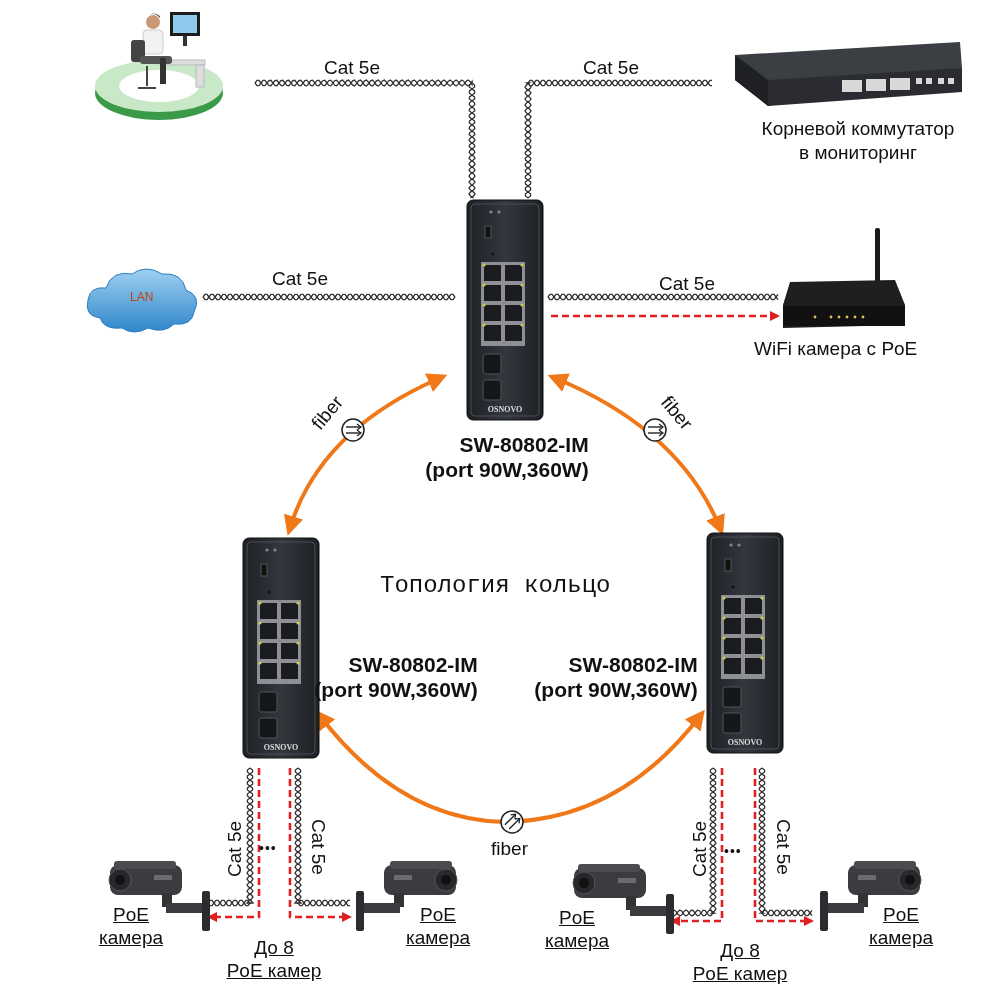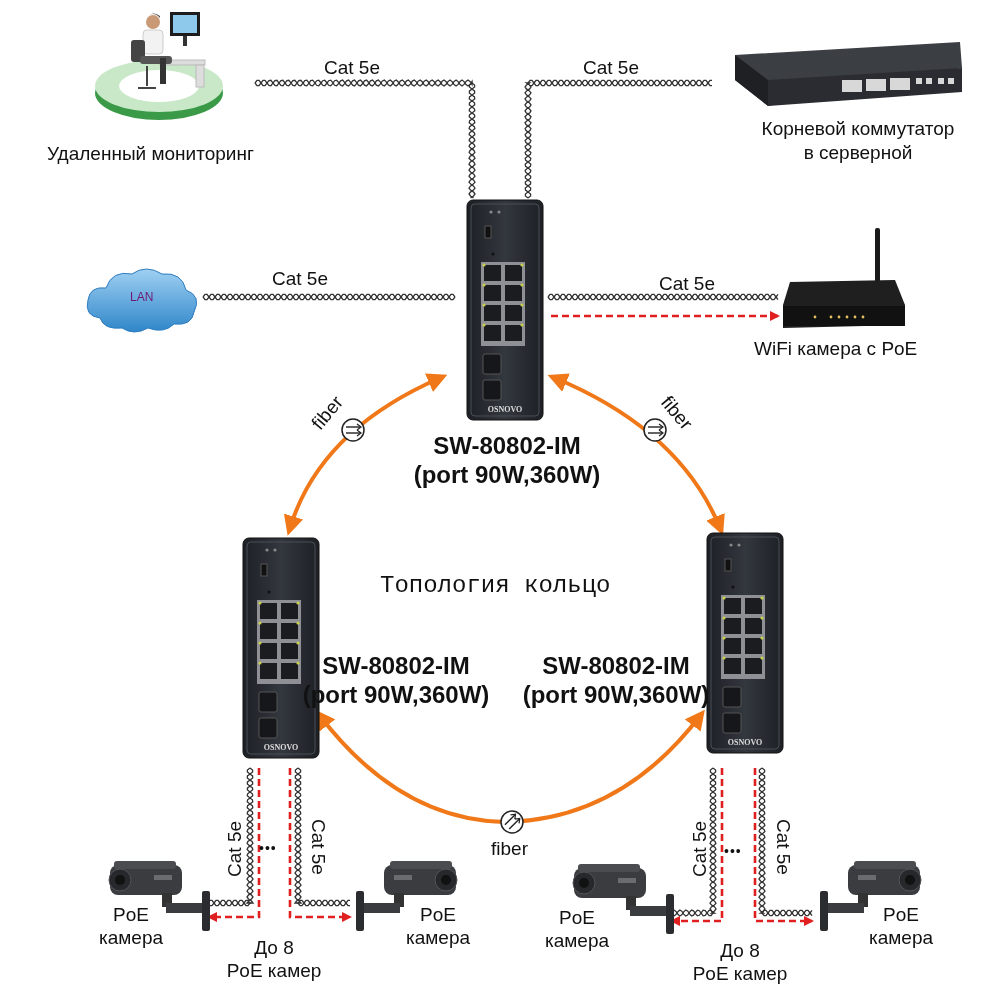--- a/index.html
+++ b/index.html
@@ -2,23 +2,23 @@
 <html><head>
 <meta charset="utf-8">
 <style>
   html, body { margin:0; padding:0; background:#ffffff; }
   #canvas { position:relative; width:1000px; height:1000px; overflow:hidden; background:#fff; font-family:"Liberation Sans", sans-serif; color:#111; }
   svg#diagram { position:absolute; left:0; top:0; }
   .lbl { position:absolute; white-space:nowrap; font-family:"Liberation Sans", sans-serif; color:#111; line-height:1.15; }
   .lbl.c { text-align:right; transform:translateX(-50%); }
   .cat { font-size:19px; }
   .big { font-size:19px; }
-  .model { font-size:24px; font-weight:bold; text-align:center; transform:translateX(-50%); line-height:1.2; }
+  .model { font-size:21px; font-weight:bold; text-align:right; transform:translateX(-50%); line-height:1.2; }
   .topo { font-size:24px; }
-  .cam-lbl { font-size:19px; text-align:center; transform:translateX(-50%); line-height:1.2; }
+  .cam-lbl { font-size:19px; text-align:center; transform:translateX(-50%); line-height:1.2;text-decoration:underline; }
 </style>
 </head>
 <body>
 
 <div id="canvas">
 <svg id="diagram" width="1000" height="1000" viewBox="0 0 1000 1000">
   <defs>
     <marker id="arrOrange" viewBox="0 0 10 10" refX="6" refY="5" markerWidth="5" markerHeight="5" orient="auto-start-reverse">
       <path d="M0,0 L10,5 L0,10 z" fill="#f07818"></path>
     </marker>
@@ -218,24 +218,23 @@
   <g>
         <use href="#camera" x="574" y="868"></use>
       </g>
   <g>
         <g transform="translate(920,865) scale(-1,1)">
           <use href="#camera" x="0" y="0"></use>
         </g>
       </g>
 </svg>
 
-<div class="lbl big" style="left:47px;top:143px;">Удаленный мониторинг</div>
 <div class="lbl big c" style="left:858px;top:118px;">Корневой коммутатор</div>
-<div class="lbl big c" style="left:858px;top:142px;">в серверной</div>
-<div class="lbl" style="left:130px;top:291px;font-size:12px;color:#701a75;">LAN</div>
+<div class="lbl big c" style="left:858px;top:142px;">в мониторинг</div>
+<div class="lbl" style="left:130px;top:291px;font-size:12px;color:#c2410c;">LAN</div>
 <div class="lbl big" style="left:754px;top:338px;">WiFi камера с PoE</div>
 
 <div class="lbl cat" style="left:324px;top:57px;">Cat 5e</div>
 <div class="lbl cat" style="left:583px;top:57px;">Cat 5e</div>
 <div class="lbl cat" style="left:272px;top:268px;">Cat 5e</div>
 <div class="lbl cat" style="left:659px;top:273px;">Cat 5e</div>
 
 <div class="lbl model" style="left:507px;top:432px;">
   <div>SW-80802-IM</div>
   <div>(port 90W,360W)</div>

